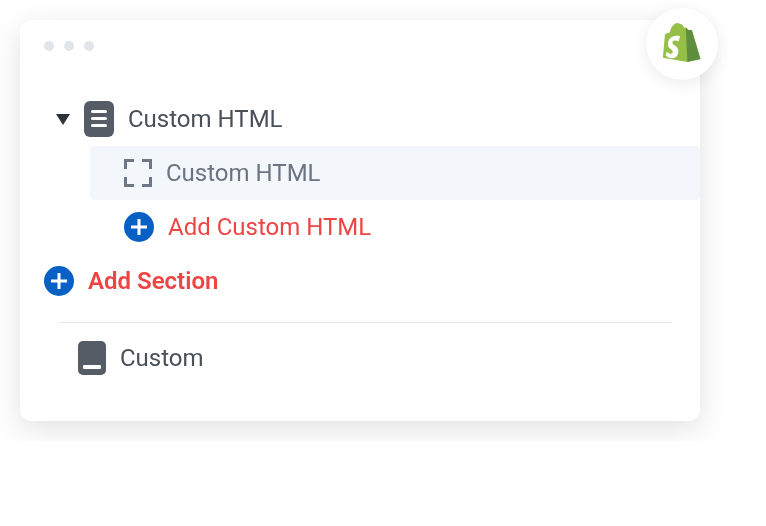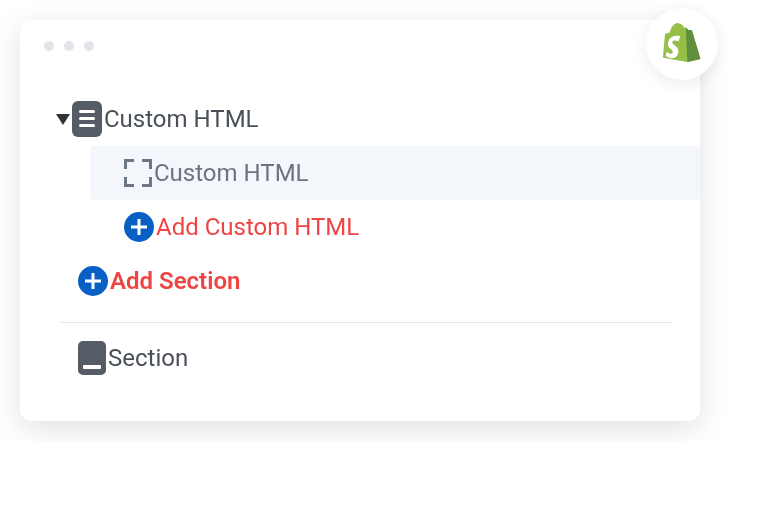--- a/index.html
+++ b/index.html
@@ -38,32 +38,32 @@
       align-items: center;
       justify-content: center;
     }
     .panel { padding: 20px 0 36px 0; }
     .row {
       display: flex;
       align-items: center;
       min-height: 54px;
       padding: 6px 28px 6px 0;
       font-size: 24px;
-      gap: 2px;
+      gap: 14px;
     }
     .row.lvl-0 { padding-left: 36px; }
     .row.lvl-1 { padding-left: 104px; }
     .row.lvl-1.selected {
       background: #f3f7fb;
       margin-left: 70px;
       padding-left: 34px;
       border-radius: 4px;
     }
     .row.add-sub { padding-left: 104px; }
-    .row.add-section { padding-left: 58px; text-align: right; }
+    .row.add-section { padding-left: 24px; text-align: right; }
     .disclosure {
       width: 0; height: 0;
       border-left: 7px solid transparent;
       border-right: 7px solid transparent;
       border-top: 11px solid #2d3339;
       cursor: pointer;
     }
     .section-icon {
       width: 30px; height: 36px;
       background: #555c66;
@@ -150,17 +150,17 @@
 
     <div class="row add-section">
       <div class="plus-circle"></div>
       <span class="label-link bold">Add Section</span>
     </div>
 
     <div class="divider"></div>
 
     <div class="row lvl-0" style="padding-left:58px">
       <div class="footer-icon"></div>
-      <span class="label-muted">Section</span>
+      <span class="label-muted">Custom</span>
     </div>
 
   </div>
 </div>
 
 </body></html>

